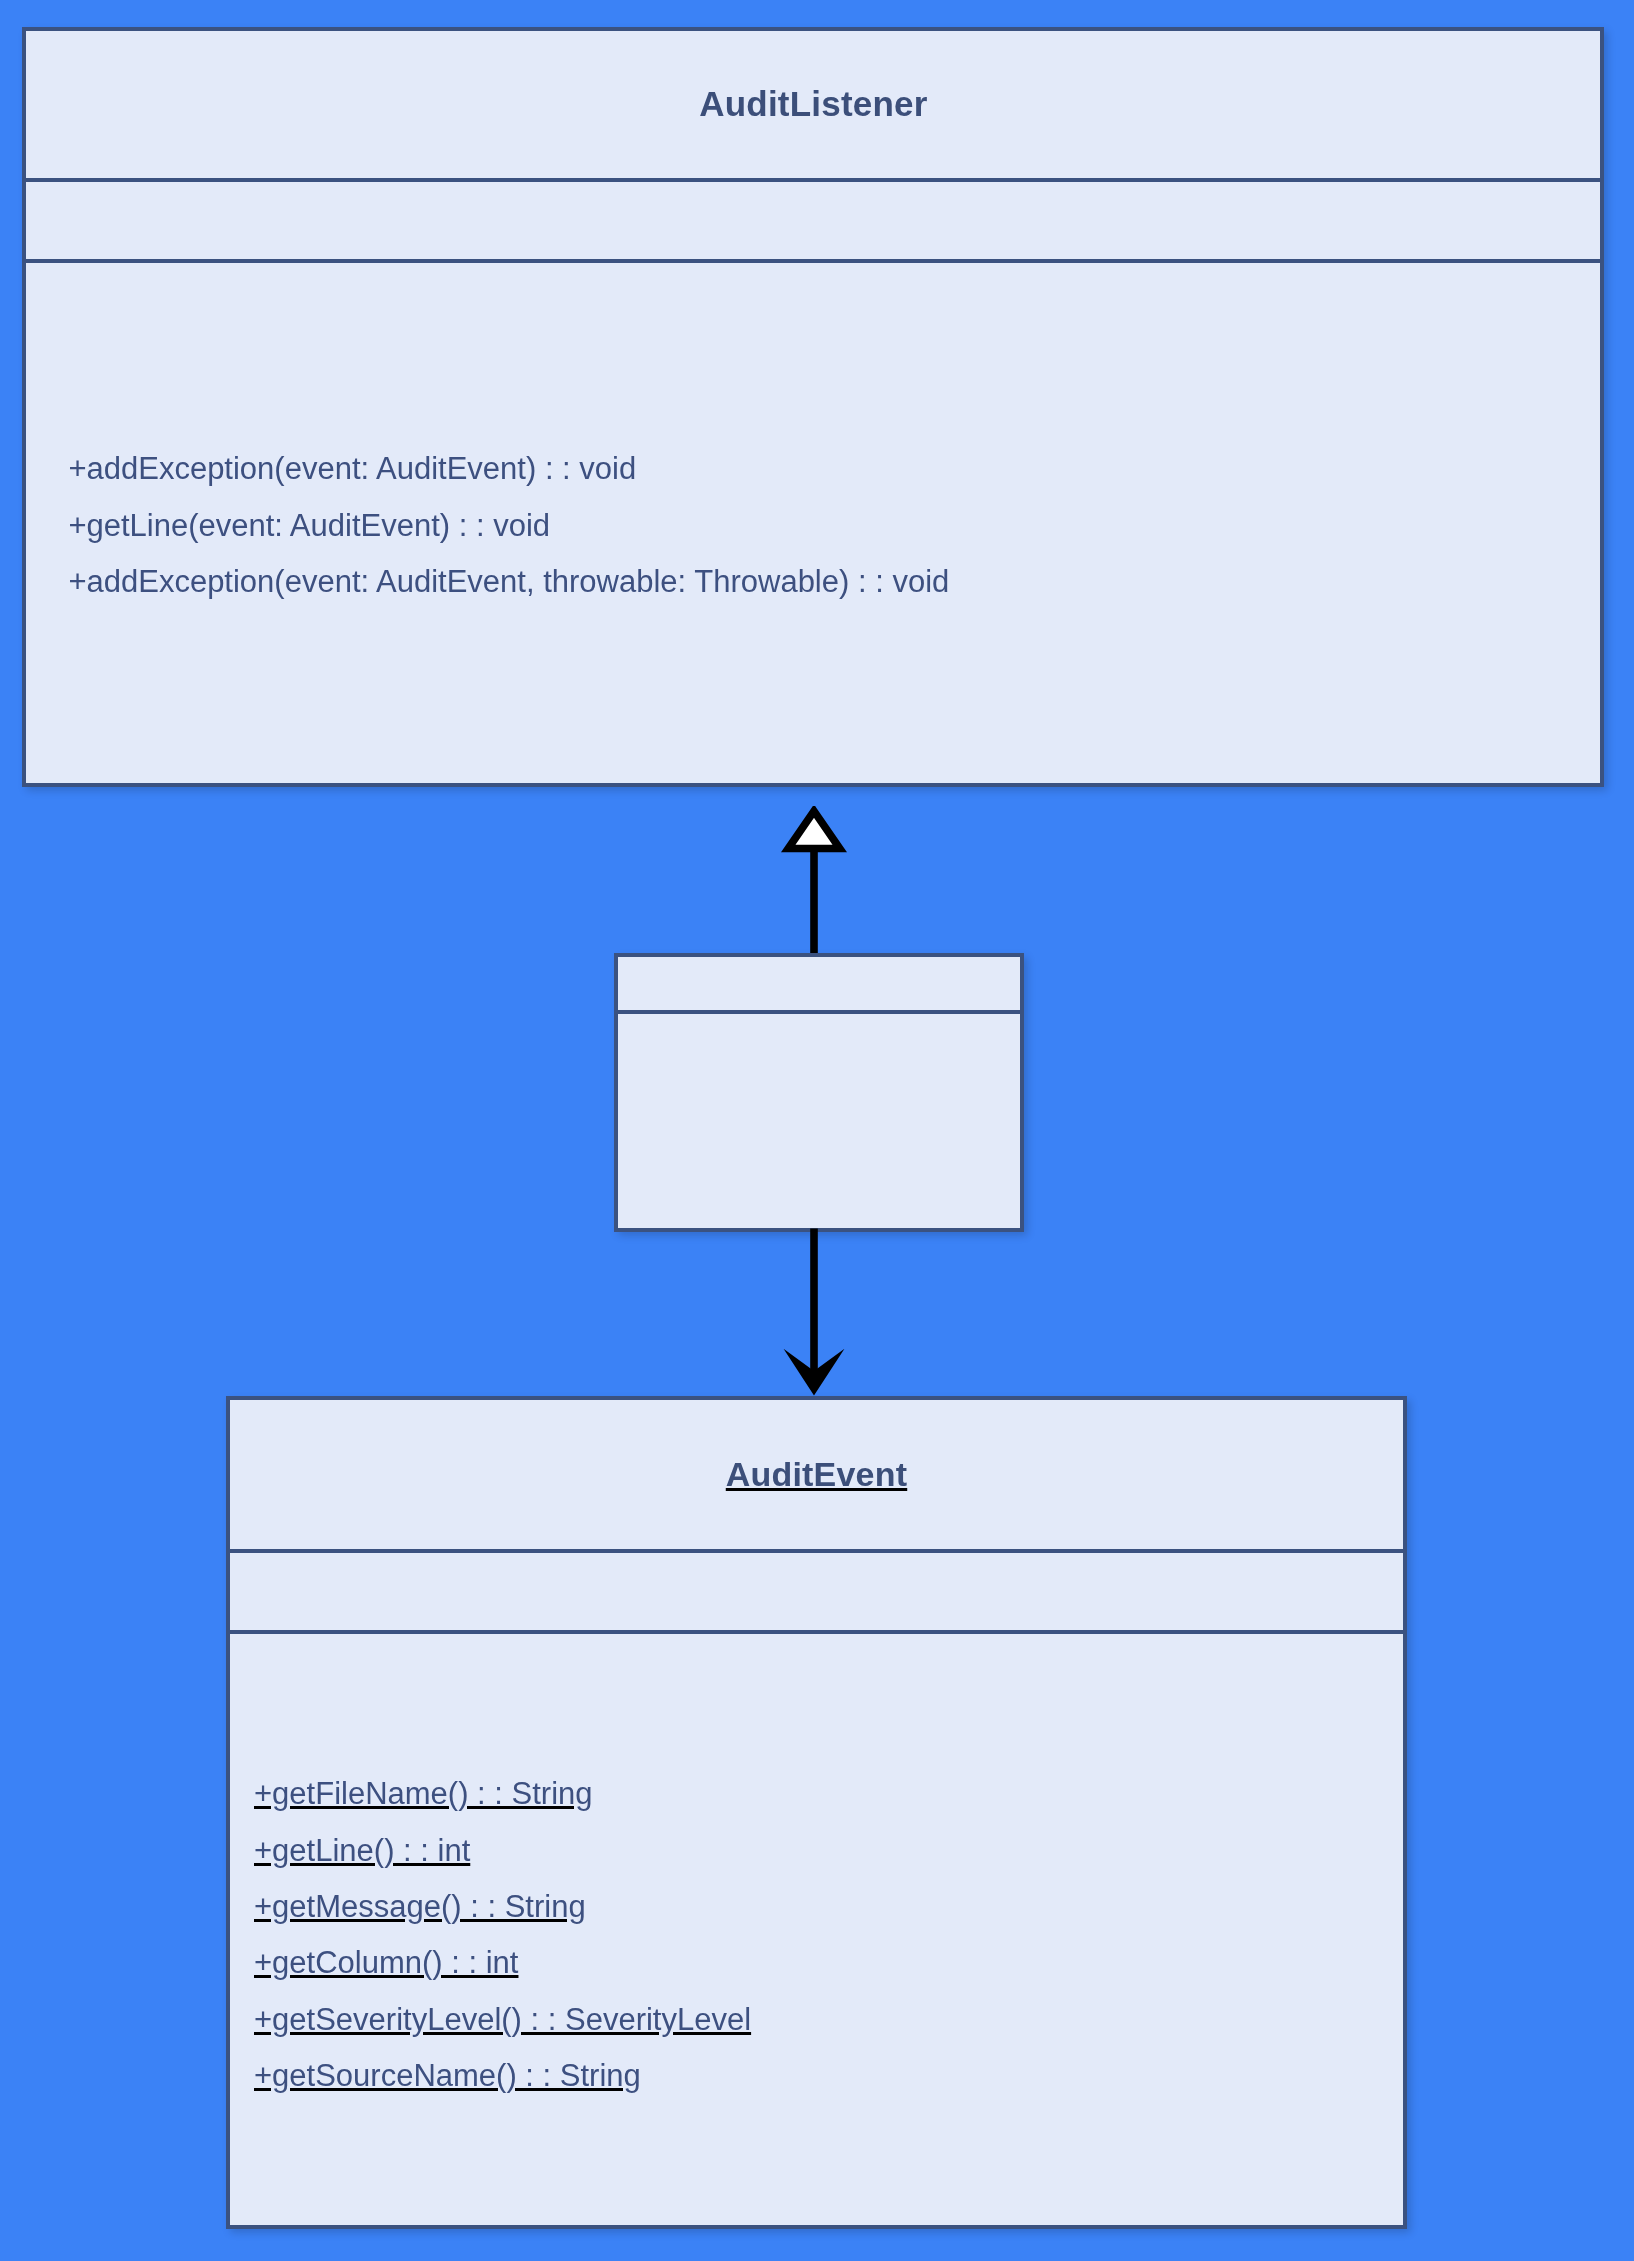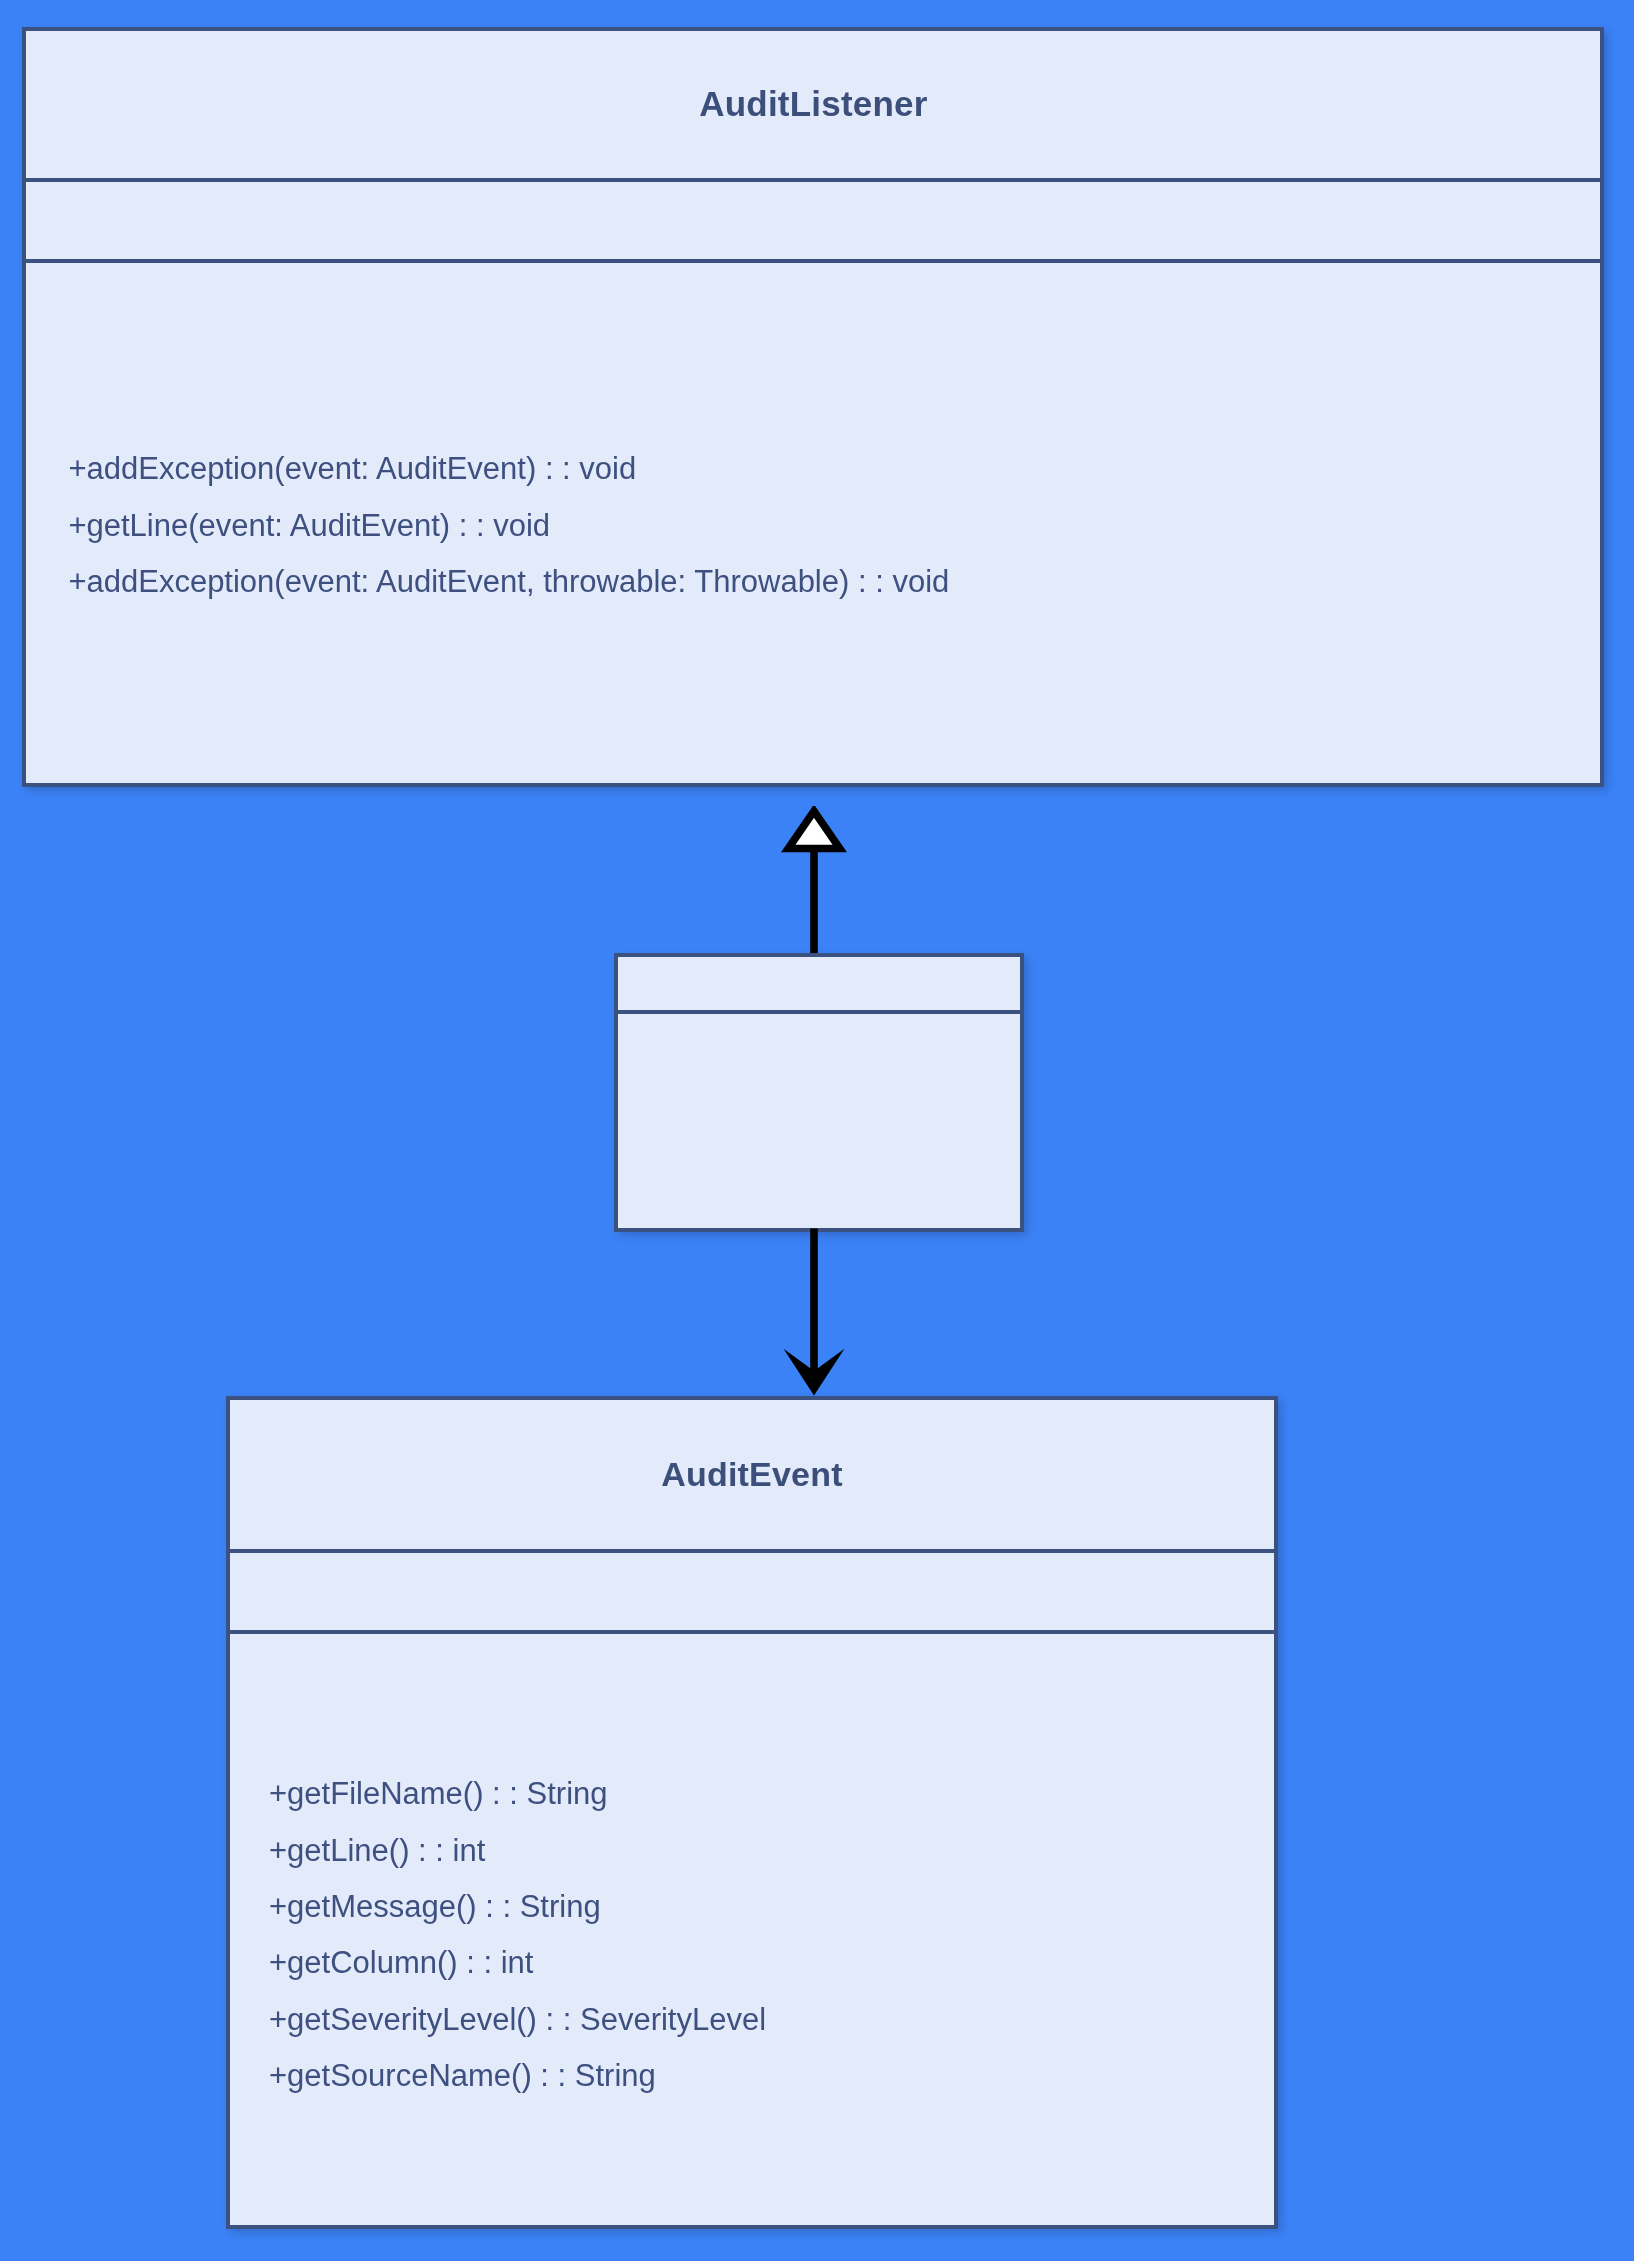--- a/index.html
+++ b/index.html
@@ -93,33 +93,34 @@
     height: 57px;
   }
   #class-default-logger .methods {
     height: calc(100% - 206px);
   }
 
   
   #class-audit-event {
     left: 226px;
     top: 1396px;
-    width: 1052px;
+    width: 1181px;
     height: 833px;
+    text-decoration: underline;
   }
   #class-audit-event .uml-title {
     height: 153px;
     font-size: 34px;
   }
   #class-audit-event .attrs {
     height: 81px;
   }
   #class-audit-event .methods {
     height: calc(100% - 234px);
-    padding-left: 39px;
+    padding-left: 24px;
     padding-top: 11.8px;
   }
   #class-audit-event .uml-member {
     font-size: 31px;
     line-height: 1.82;
   }
 
   
   .connector {
     position: absolute;

